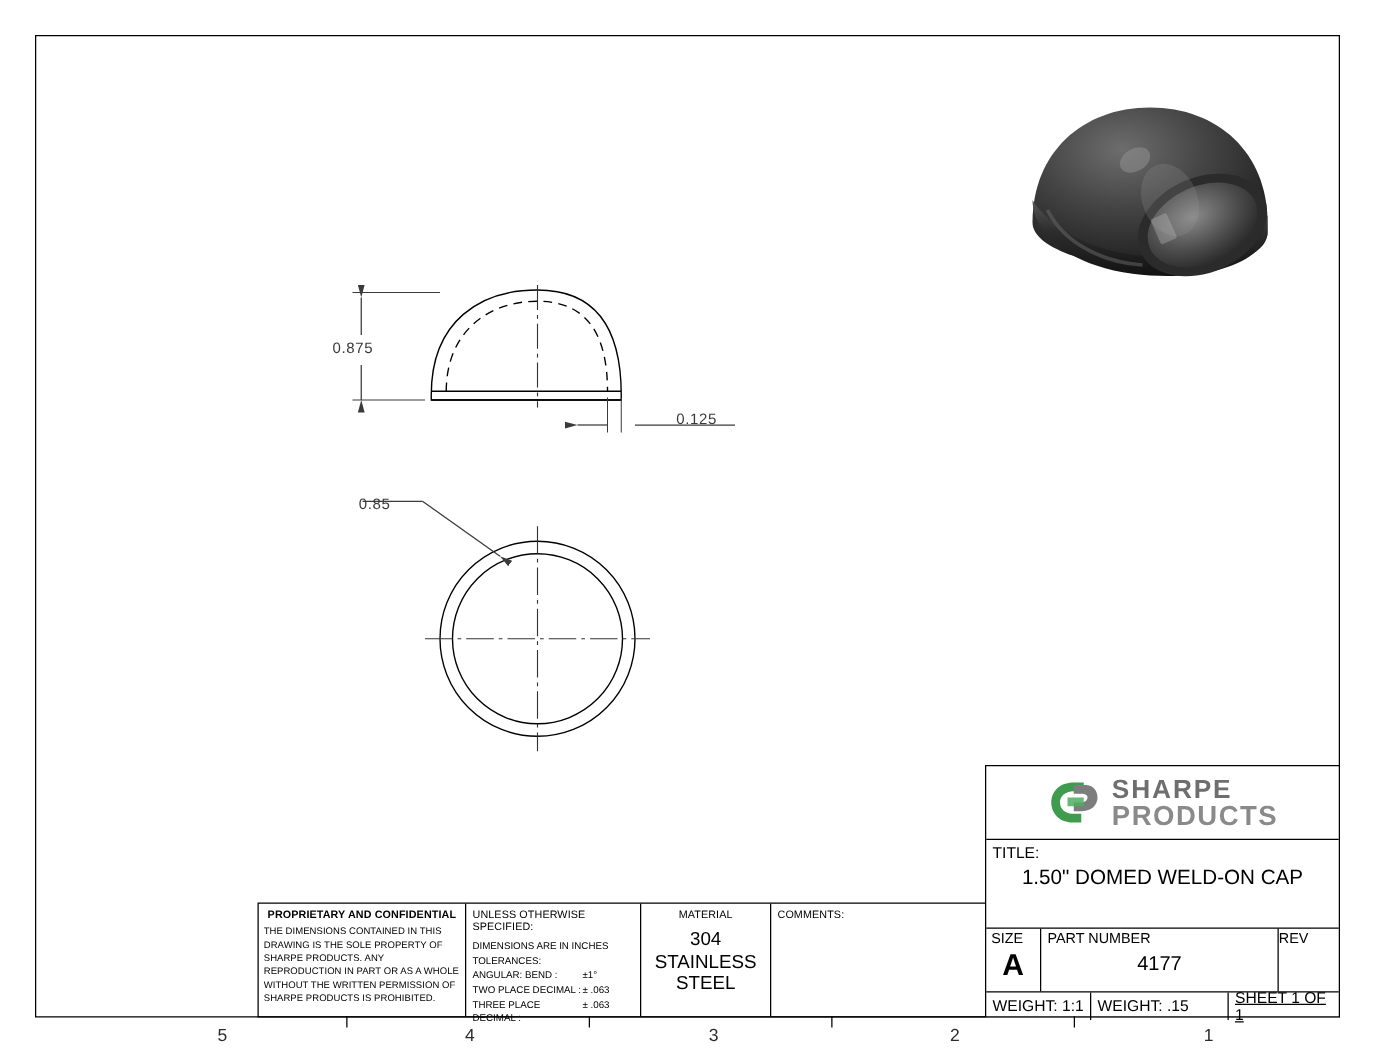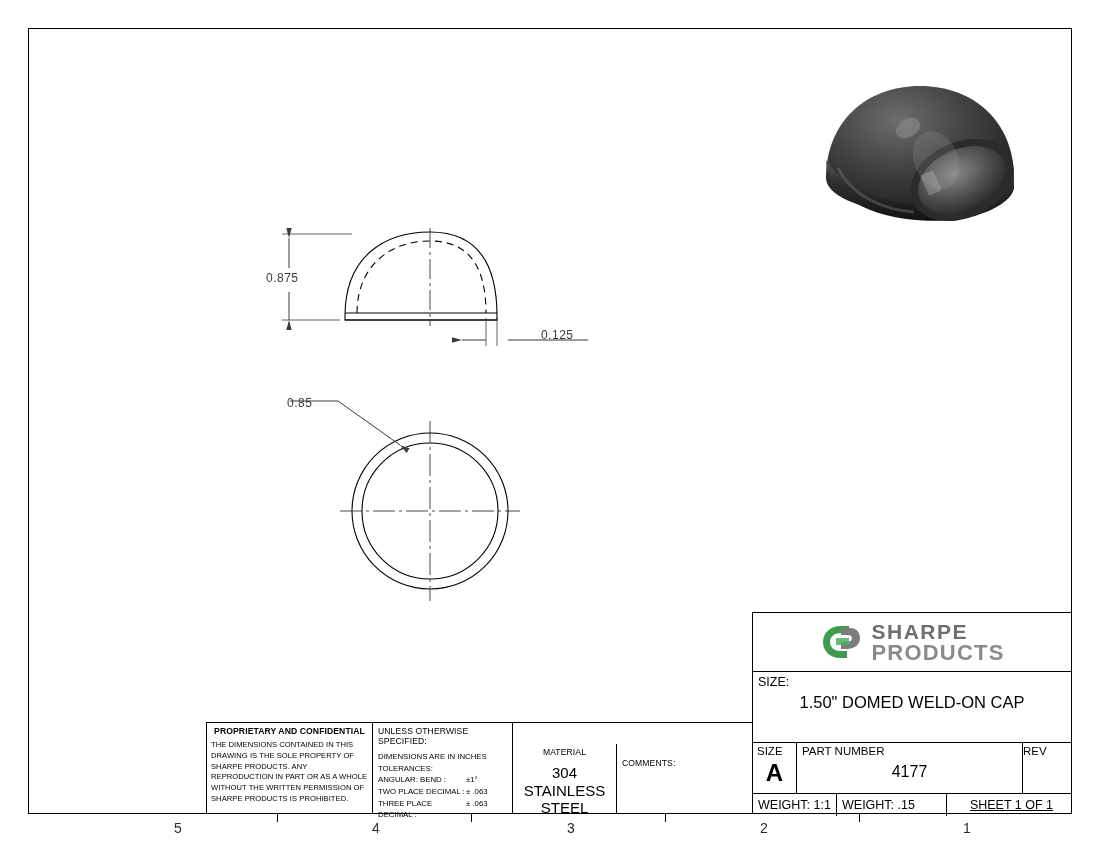--- a/index.html
+++ b/index.html
@@ -51,21 +51,21 @@
     bottom: 14px;
     text-align: center;
     width: 30px;
   }
 
   
   .titleblock {
     position: absolute;
     right: 28px;
     bottom: 36px;
-    width: 320px;
+    width: 284px;
     height: 202px;
     border: 1px solid #000;
     box-sizing: border-box;
     background: #fff;
   }
   .tb-logo {
     height: 58px;
     border-bottom: 1px solid #000;
     display: flex;
     align-items: center;
@@ -160,41 +160,41 @@
     position: absolute;
     left: 206px;
     bottom: 36px;
     width: 584px;
     height: 92px;
     border: 1px solid #000;
     box-sizing: border-box;
     display: flex;
   }
   .notes > div { border-right: 1px solid #000; box-sizing: border-box; position: relative; }
-  .notes > div:last-child { border-right: none; margin-top: 32px; }
+  .notes > div:last-child { border-right: none; }
   .n-prop { width: 166px; padding: 3px 4px 0 4px; }
   .n-prop .hd {
     font-size: 8.6px;
     font-weight: bold;
     text-align: center;
     letter-spacing: 0.1px;
     margin-bottom: 4px;
   }
   .n-prop .bd {
     font-size: 7.6px;
     line-height: 1.42;
     letter-spacing: 0.05px;
   }
   .n-spec { width: 140px; padding: 3px 4px 0 5px; }
   .n-spec .hd { font-size: 8.6px; letter-spacing: 0.1px; }
   .n-spec .bd { font-size: 7.8px; line-height: 1.5; margin-top: 5px; }
   .n-spec .row { display: flex; }
   .n-spec .row .k { width: 88px; }
   .n-spec .row .v { width: 40px; }
-  .n-mat { width: 104px; padding-top: 3px; text-align: center; margin-top: 21px; }
+  .n-mat { width: 104px; padding-top: 3px; text-align: center; }
   .n-mat .hd { font-size: 8.6px; letter-spacing: 0.1px; }
   .n-mat .bd { font-size: 15px; line-height: 1.18; margin-top: 7px; }
   .n-com { flex: 1; padding: 3px 0 0 5px; }
   .n-com .hd { font-size: 8.6px; letter-spacing: 0.1px; }
 
   .tick {
     position: absolute;
     bottom: 28px;
     width: 1px;
     height: 9px;
@@ -346,21 +346,21 @@
                C31,20 33,18 33,16 C33,14 31,13 28,13 L22,13 L22,6 Z" fill="#7d7d7d"></path>
       <path d="M17,16 L30,16 L30,23 L17,23 Z" fill="#4fae5f" opacity="0.85"></path>
     </svg>
     <div class="logo-words">
       <span class="l1">SHARPE</span>
       <span class="l2">PRODUCTS</span>
     </div>
   </div>
 
   <div class="tb-title">
-    <div class="lab">SIZE:</div>
+    <div class="lab">TITLE:</div>
     <div class="val">1.50" DOMED WELD-ON CAP</div>
   </div>
 
   <div class="tb-part">
     <div class="tb-size">
       <div class="lab">SIZE</div>
       <div class="val">A</div>
     </div>
     <div class="tb-pn">
       <div class="lab">PART NUMBER</div>

